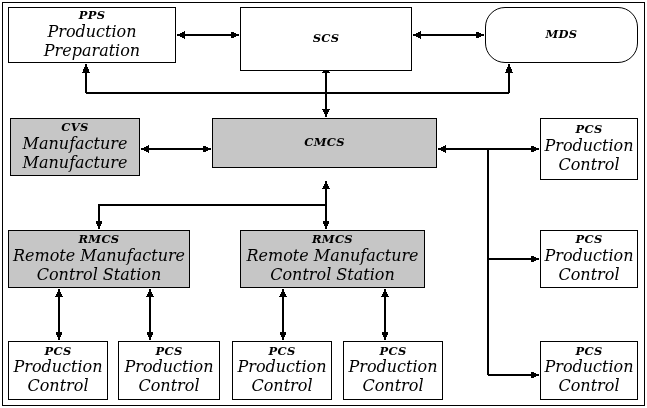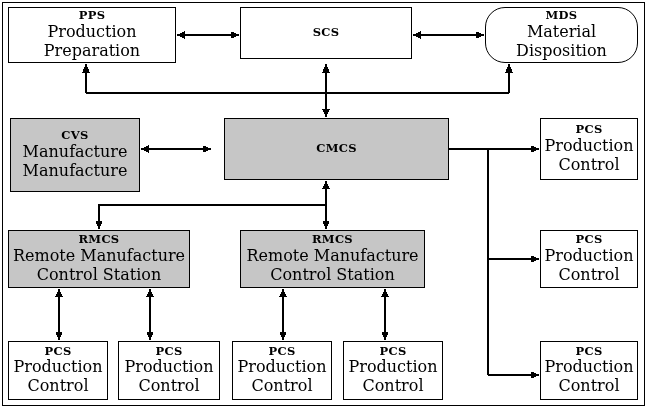--- a/index.html
+++ b/index.html
@@ -29,20 +29,21 @@
     box-sizing: border-box;
     border: 1px solid #000000;
     display: flex;
     flex-direction: column;
     align-items: center;
     justify-content: center;
     text-align: center;
     font-family: "DejaVu Serif", serif;
     line-height: 1.18;
     overflow: hidden;
+    font-style: italic;
   }
   .node-box.white { background: #ffffff; }
   .node-box.gray  { background: #c6c6c6; }
   .node-title {
     font-weight: bold;
     font-size: 11.5px;
     letter-spacing: 0.3px;
   }
   .node-sub {
     font-weight: normal;
@@ -130,36 +131,35 @@
     <g>
       <line x1="385" y1="289" x2="385" y2="340" stroke="#000" stroke-width="1.6" marker-start="url(#arrowStart)" marker-end="url(#arrowEnd)"></line>
     </g>
   </svg>
 
   <div class="node-box white" style="left:8px; top:7px; width:168px; height:56px;">
     <div class="node-title">PPS</div>
     <div class="node-sub">Production Preparation</div>
   </div>
 
-  <div class="node-box white" style="left:240px; top:7px; width:172px; height:52px;">
+  <div class="node-box white" style="left:240px; top:7px; width:172px; height:64px;">
     <div class="node-title">SCS</div>
   </div>
 
   <div class="node-box white" style="left:485px; top:7px; width:153px; height:56px;border-radius:20px;">
     <div class="node-title">MDS</div>
-    <div class="node-sub">Material Disposition</div>
-  </div>
-
-  <div class="node-box gray" style="left:10px; top:118px; width:130px; height:74px;">
+  </div>
+
+  <div class="node-box gray" style="left:10px; top:118px; width:130px; height:58px;">
     <div class="node-title">CVS</div>
     <div class="node-sub">Manufacture</div>
     <div class="node-sub">Manufacture</div>
   </div>
 
-  <div class="node-box gray" style="left:224px; top:118px; width:225px; height:62px;">
+  <div class="node-box gray" style="left:212px; top:118px; width:225px; height:50px;">
     <div class="node-title">CMCS</div>
   </div>
 
   <div class="node-box white" style="left:540px; top:118px; width:98px; height:62px;">
     <div class="node-title">PCS</div>
     <div class="node-sub">Production</div>
     <div class="node-sub">Control</div>
   </div>
 
   <div class="node-box gray" style="left:8px; top:230px; width:182px; height:58px;">

